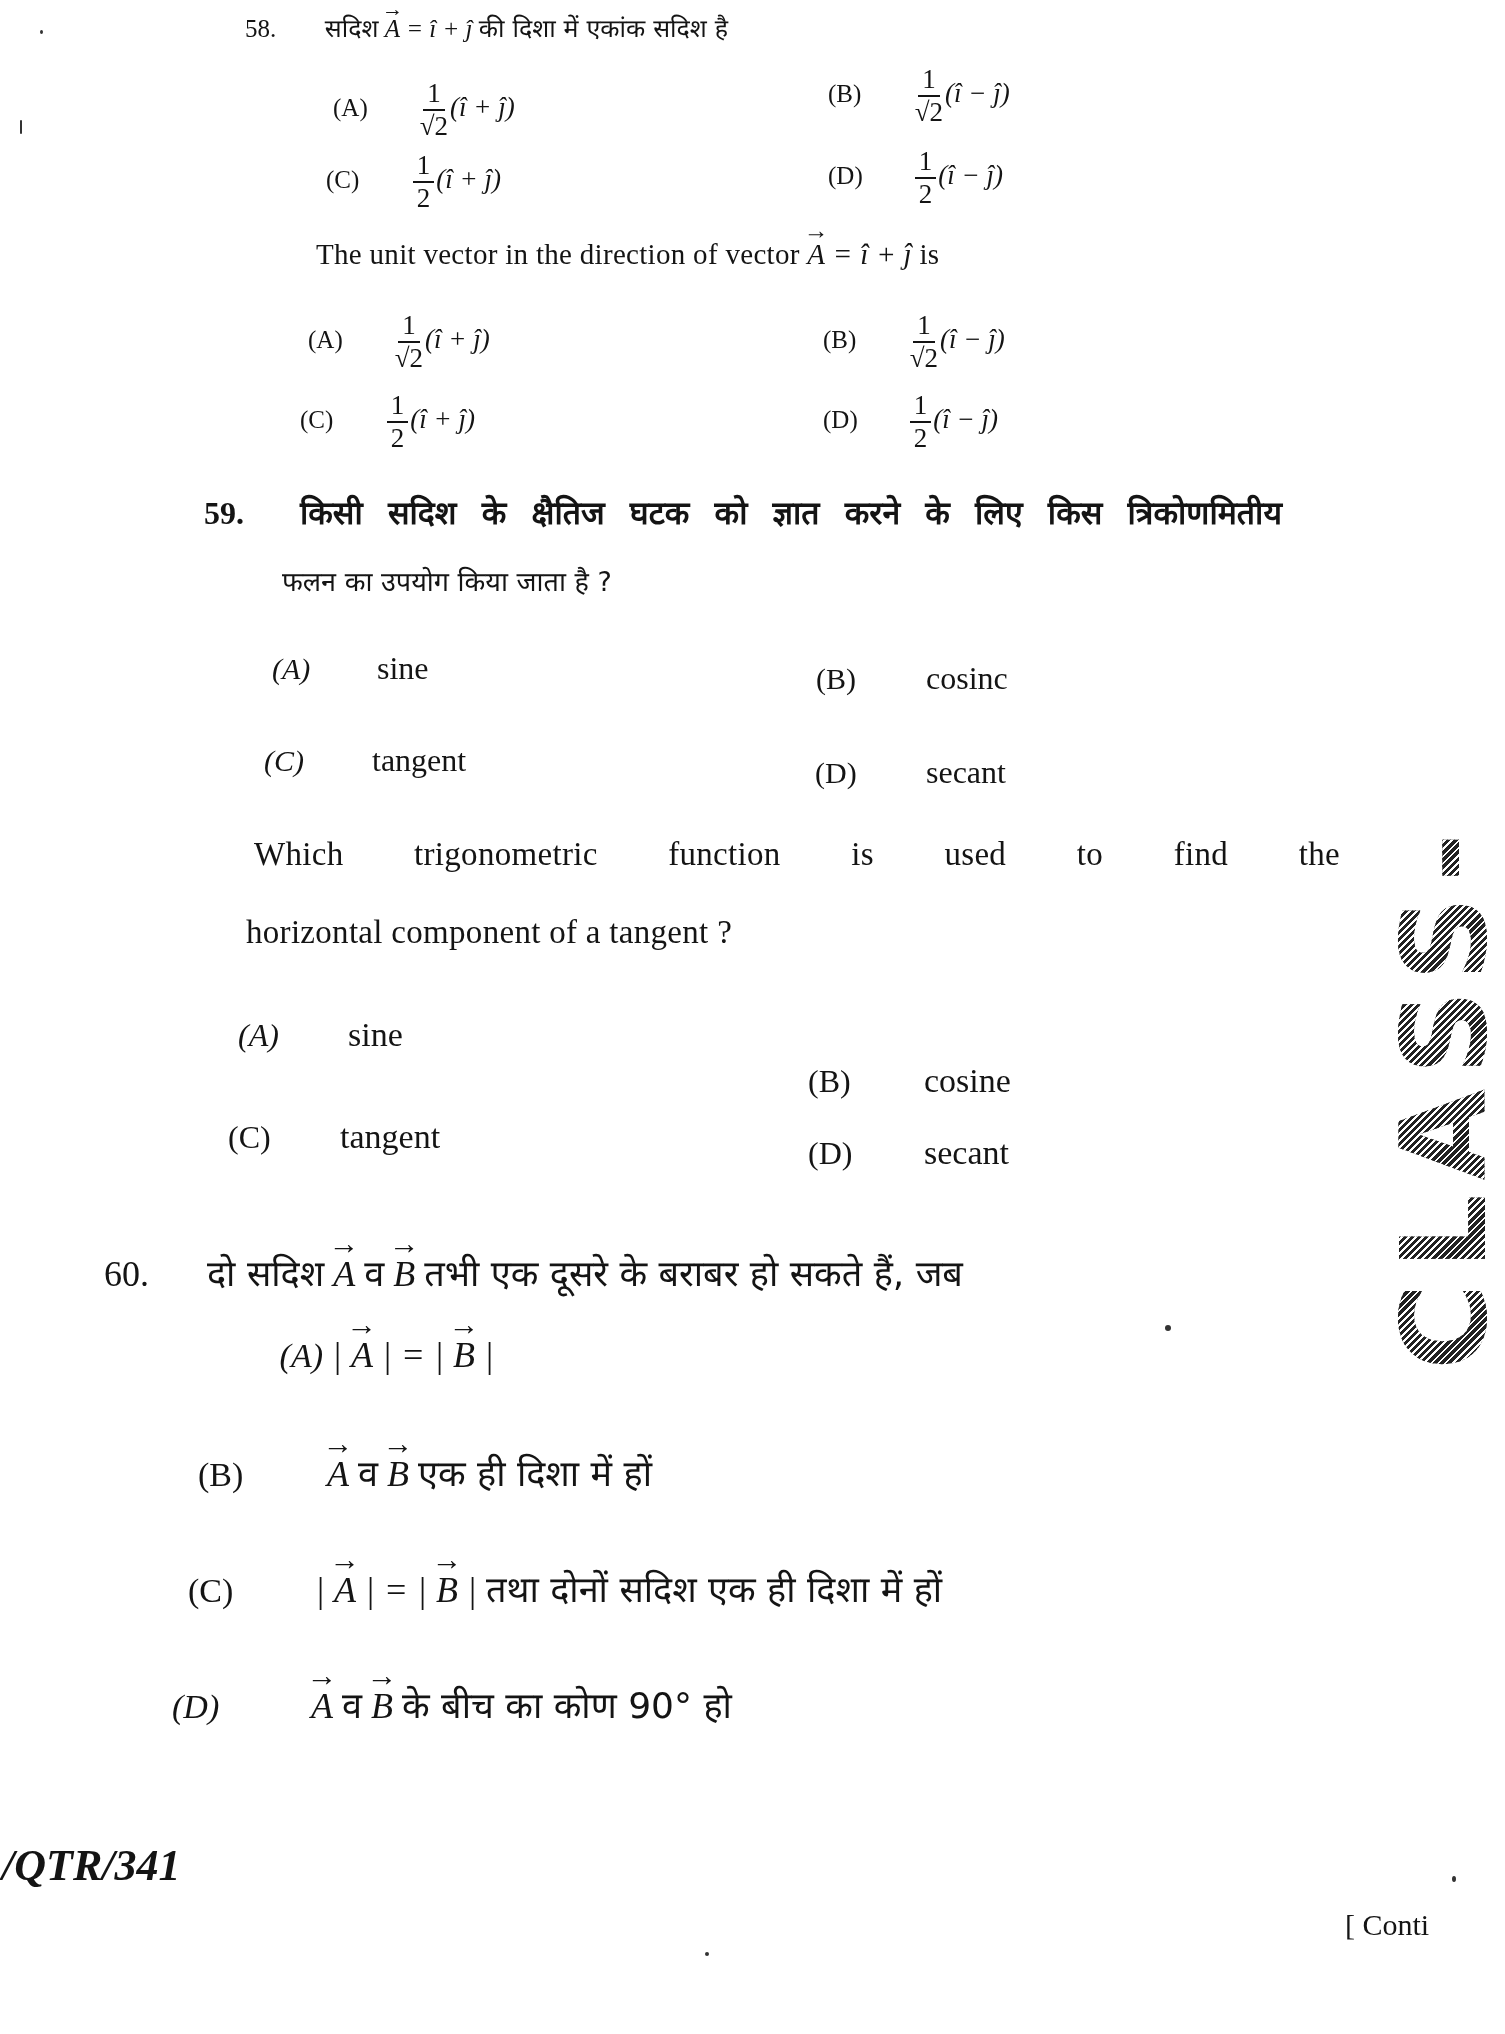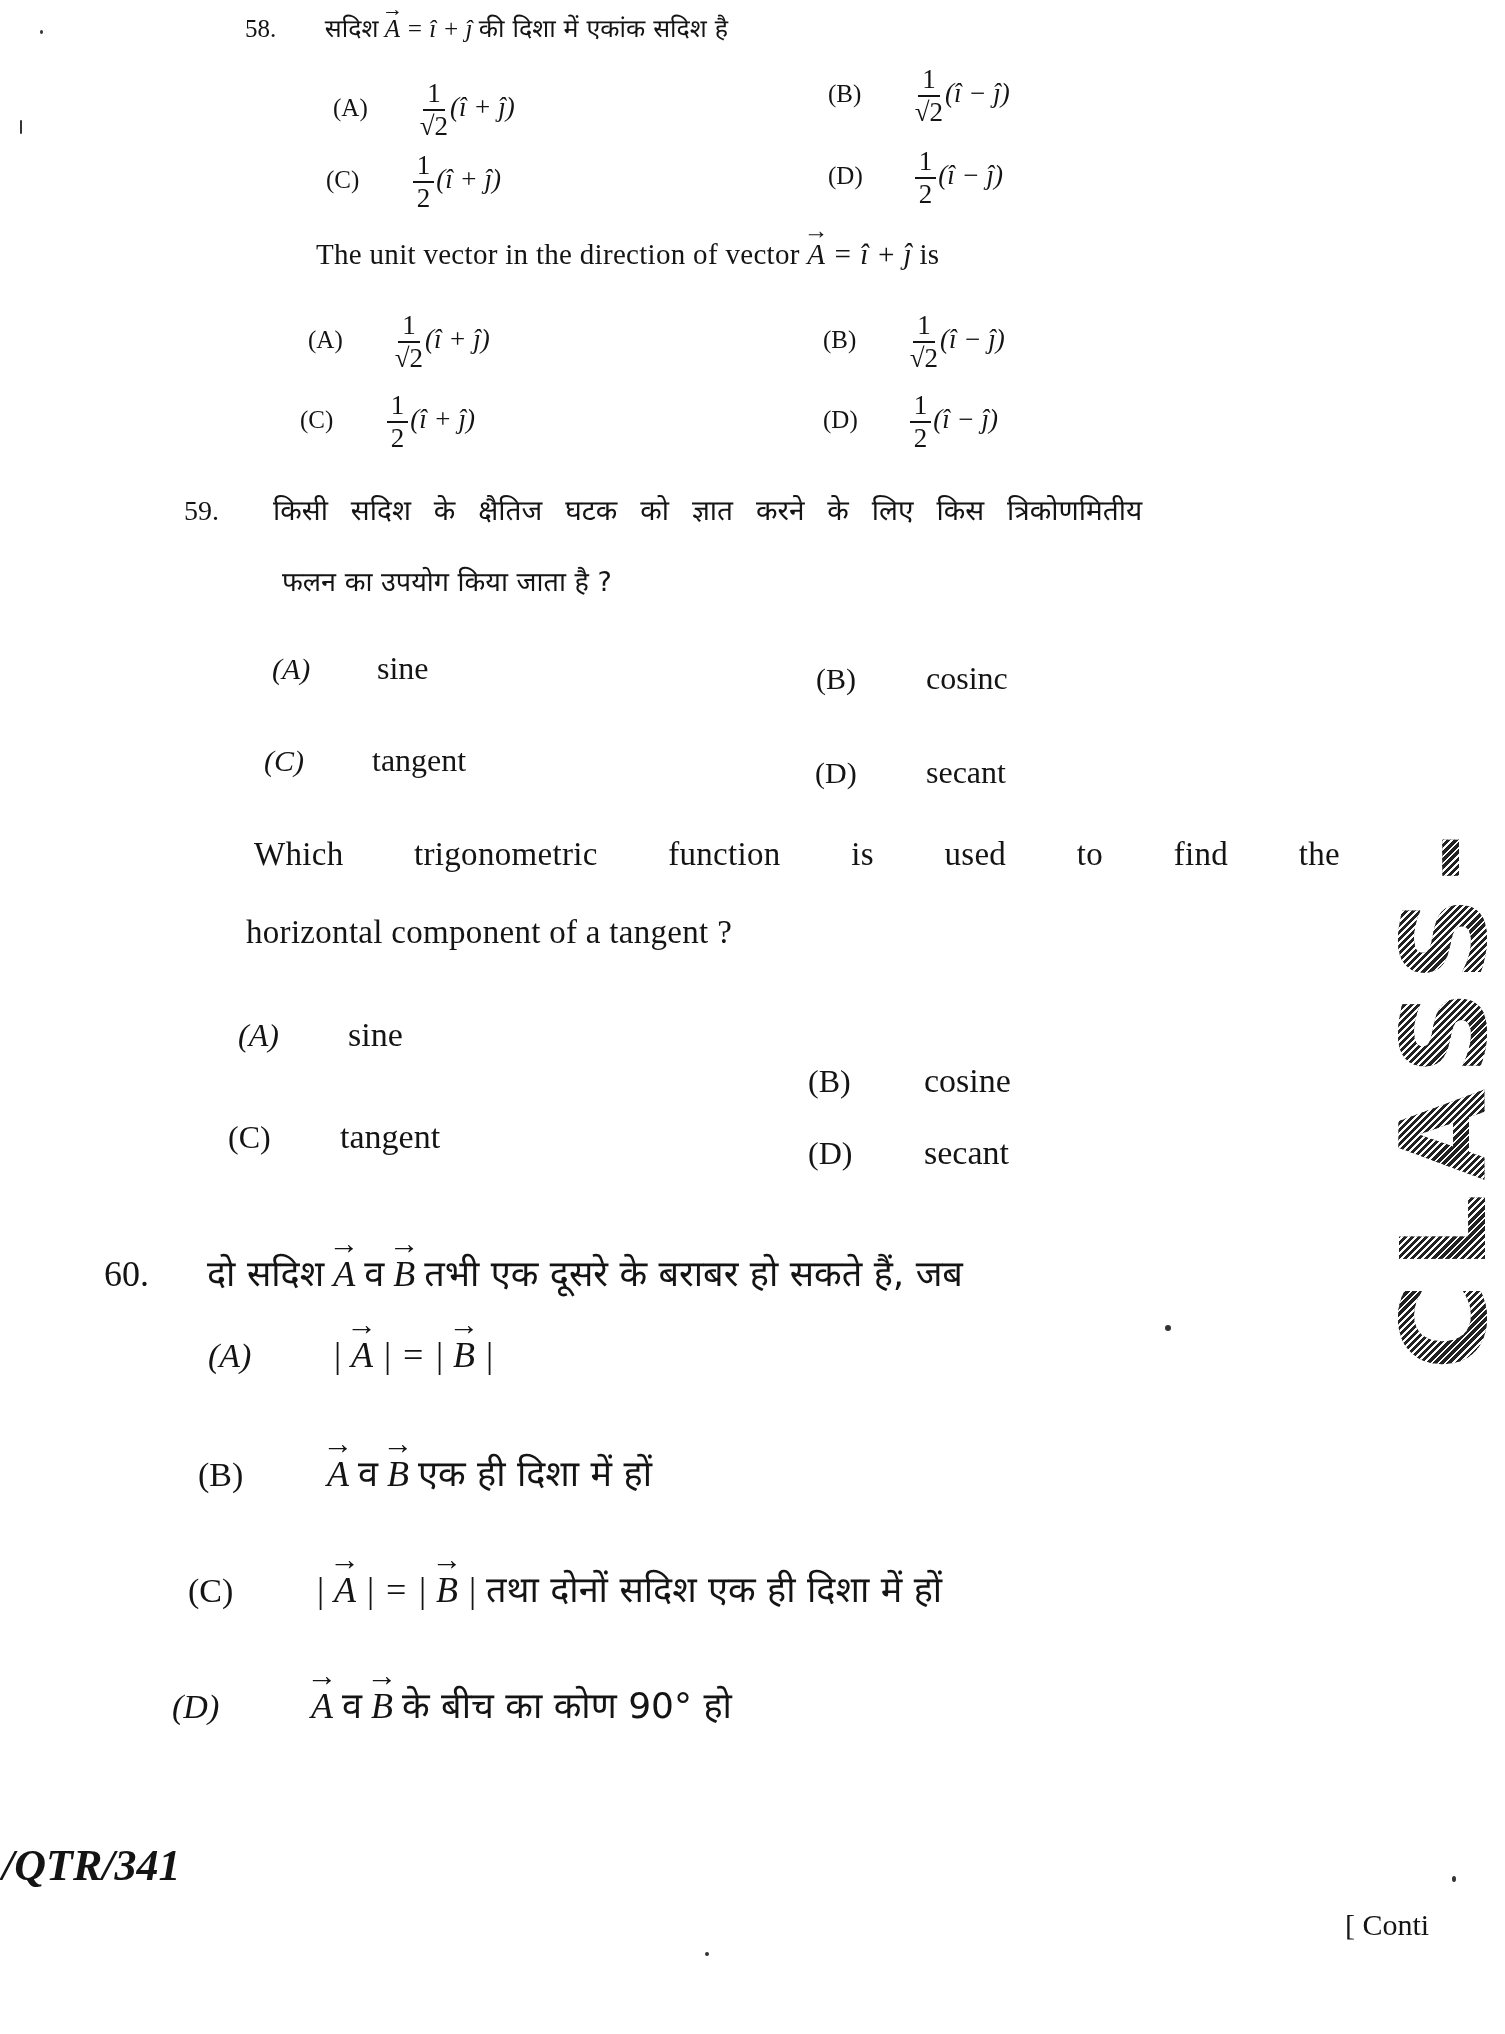--- a/index.html
+++ b/index.html
@@ -115,21 +115,21 @@
   <div class="abs optrow" style="top:392px;left:823px;">
     <span class="lbl">(D)</span>
     <span class="frac">
         <span class="num">1</span>
         <span class="den">2</span>
       </span><span class="math">(î − ĵ)</span>
   </div>
 </div>
 
 <div id="q59">
-  <div class="abs" style="top:490px;left:184px;font-size:28px;">
+  <div class="abs" style="top:490px;left:204px;font-size:32px;font-weight:bold;">
     <span class="qnum">59.</span>
     <span style="display:inline-block;width:40px"></span>
     <span class="hi" style="word-spacing:14px;">किसी सदिश के क्षैतिज घटक को ज्ञात करने के लिए किस त्रिकोणमितीय</span>
   </div>
   <div class="abs hi" style="top:562px;left:282px;font-size:27px;">फलन का उपयोग किया जाता है ?</div>
 
   <div class="abs optrow" style="top:650px;left:272px;font-size:32px;">
     <span class="lbl" style="width:105px;font-size:30px;font-style:italic;">(A)</span><span>sine</span>
   </div>
   <div class="abs optrow" style="top:660px;left:816px;font-size:32px;">
@@ -172,21 +172,21 @@
   <div class="abs" style="top:1248px;left:104px;font-size:36px;">
     <span class="qnum">60.</span>
     <span style="display:inline-block;width:40px"></span>
     <span class="hi">दो सदिश</span>
     <span class="math"><span class="vec">A</span></span>
     <span class="hi">व</span>
     <span class="math"><span class="vec">B</span></span>
     <span class="hi">तभी एक दूसरे के बराबर हो सकते हैं, जब</span>
   </div>
 
-  <div class="abs optrow" style="top:1334px;left:208px;font-size:36px;">
+  <div class="abs optrow" style="top:1334px;left:208px;font-size:36px;text-align:right;">
     <span class="lbl" style="width:115px;font-size:34px;font-style:italic;">(A)</span>
     <span class="math">|</span>
     <span class="math"><span class="vec">A</span></span>
     <span class="math">| = |</span>
     <span class="math"><span class="vec">B</span></span>
     <span class="math">|</span>
   </div>
 
   <div class="abs optrow" style="top:1448px;left:198px;font-size:36px;">
     <span class="lbl" style="width:120px;font-size:34px;">(B)</span>

